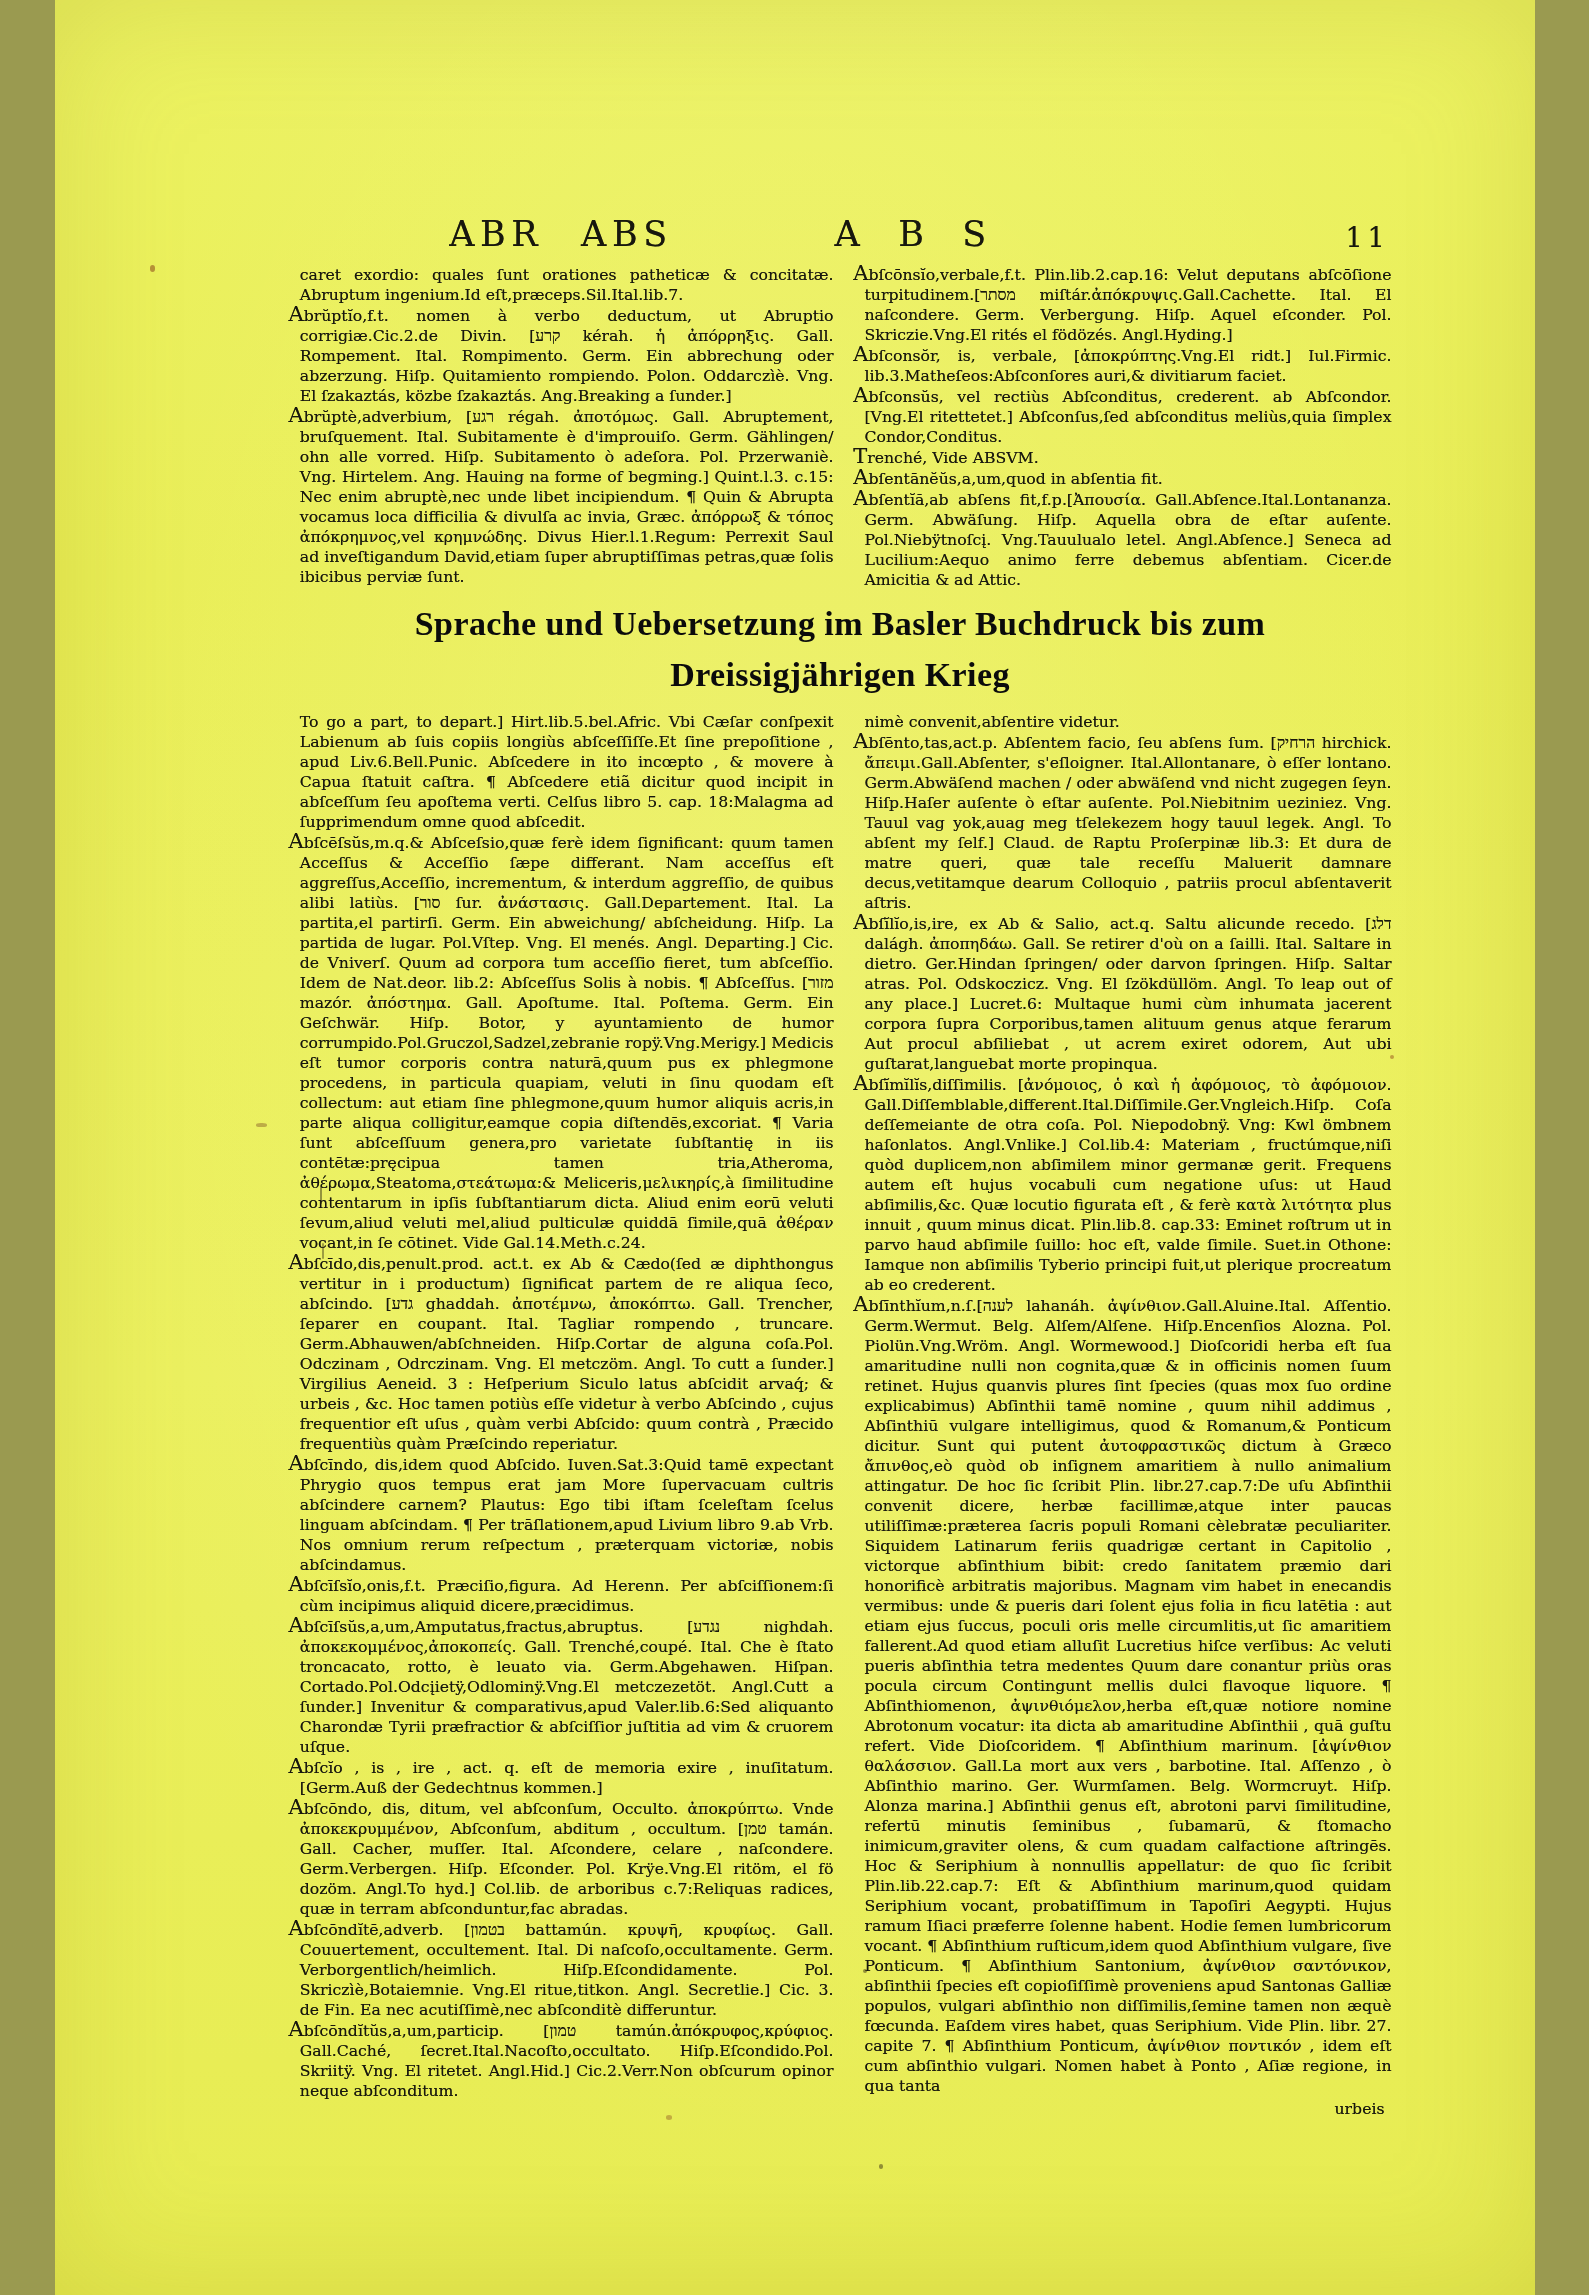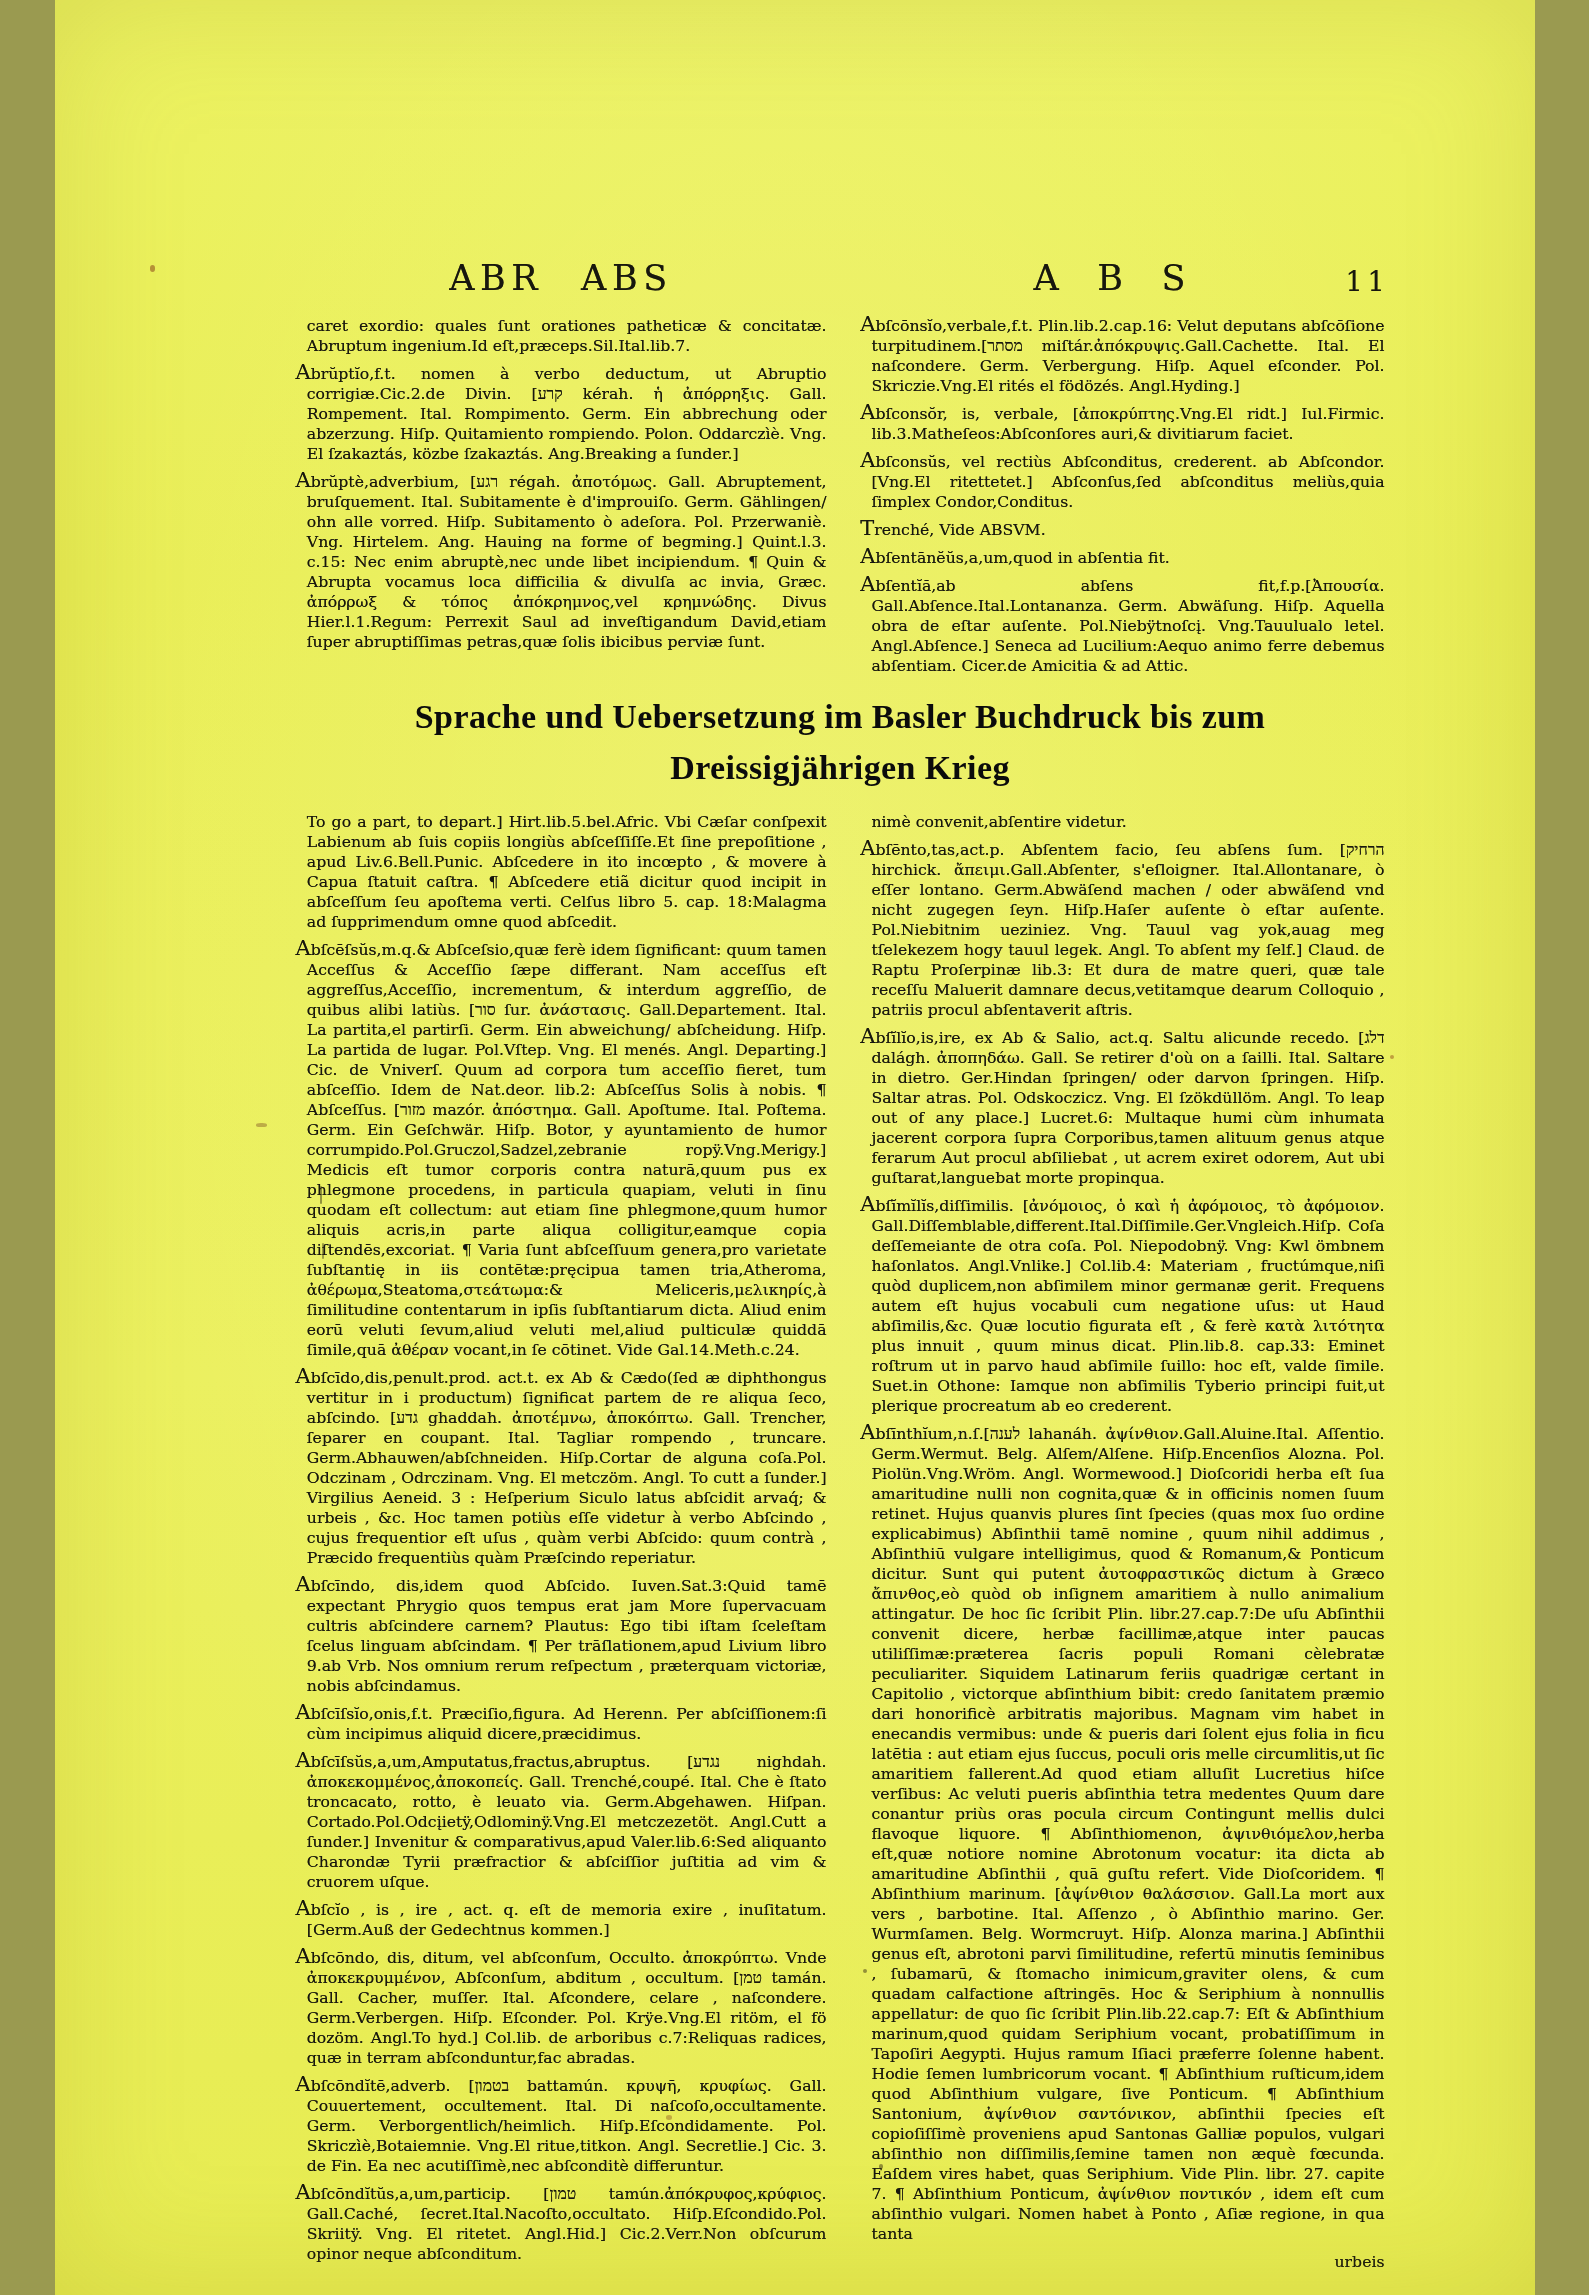--- a/index.html
+++ b/index.html
@@ -29,30 +29,30 @@
     content:"";position:absolute;inset:0;pointer-events:none;
     box-shadow:inset 0 0 129px rgba(150,140,20,0.22);
   }
   .running-head{
     display:flex;align-items:baseline;
     font-size:35px;line-height:37px;
     margin-bottom:11.3px;
     font-family:"DejaVu Serif", serif;
   }
   .rh-left{width:547px;text-align:center;letter-spacing:5.6px;word-spacing:21px;}
-  .rh-right{flex:1;position:relative;text-align:center;letter-spacing:8px;word-spacing:11.3px;margin-top:44px;}
+  .rh-right{flex:1;position:relative;letter-spacing:8px;word-spacing:11.3px;}
   .rh-num{
     position:absolute;right:3px;top:3.2px;
     font-size:27px;letter-spacing:4.8px;
   }
   .cols{display:flex;gap:17.7px;align-items:flex-start;}
   .col-l{width:547px;}
   .col-r{flex:1;min-width:0;}
   .para{
-    margin:8px;
+    margin:1px;
     text-align:justify;
     padding-left:11.3px;
     text-indent:-11.3px;
     overflow-wrap:break-word;
   }
   .cont{text-indent:0;}
   .entry::first-letter{
     font-size:1.34em;
     line-height:0.8;
   }

